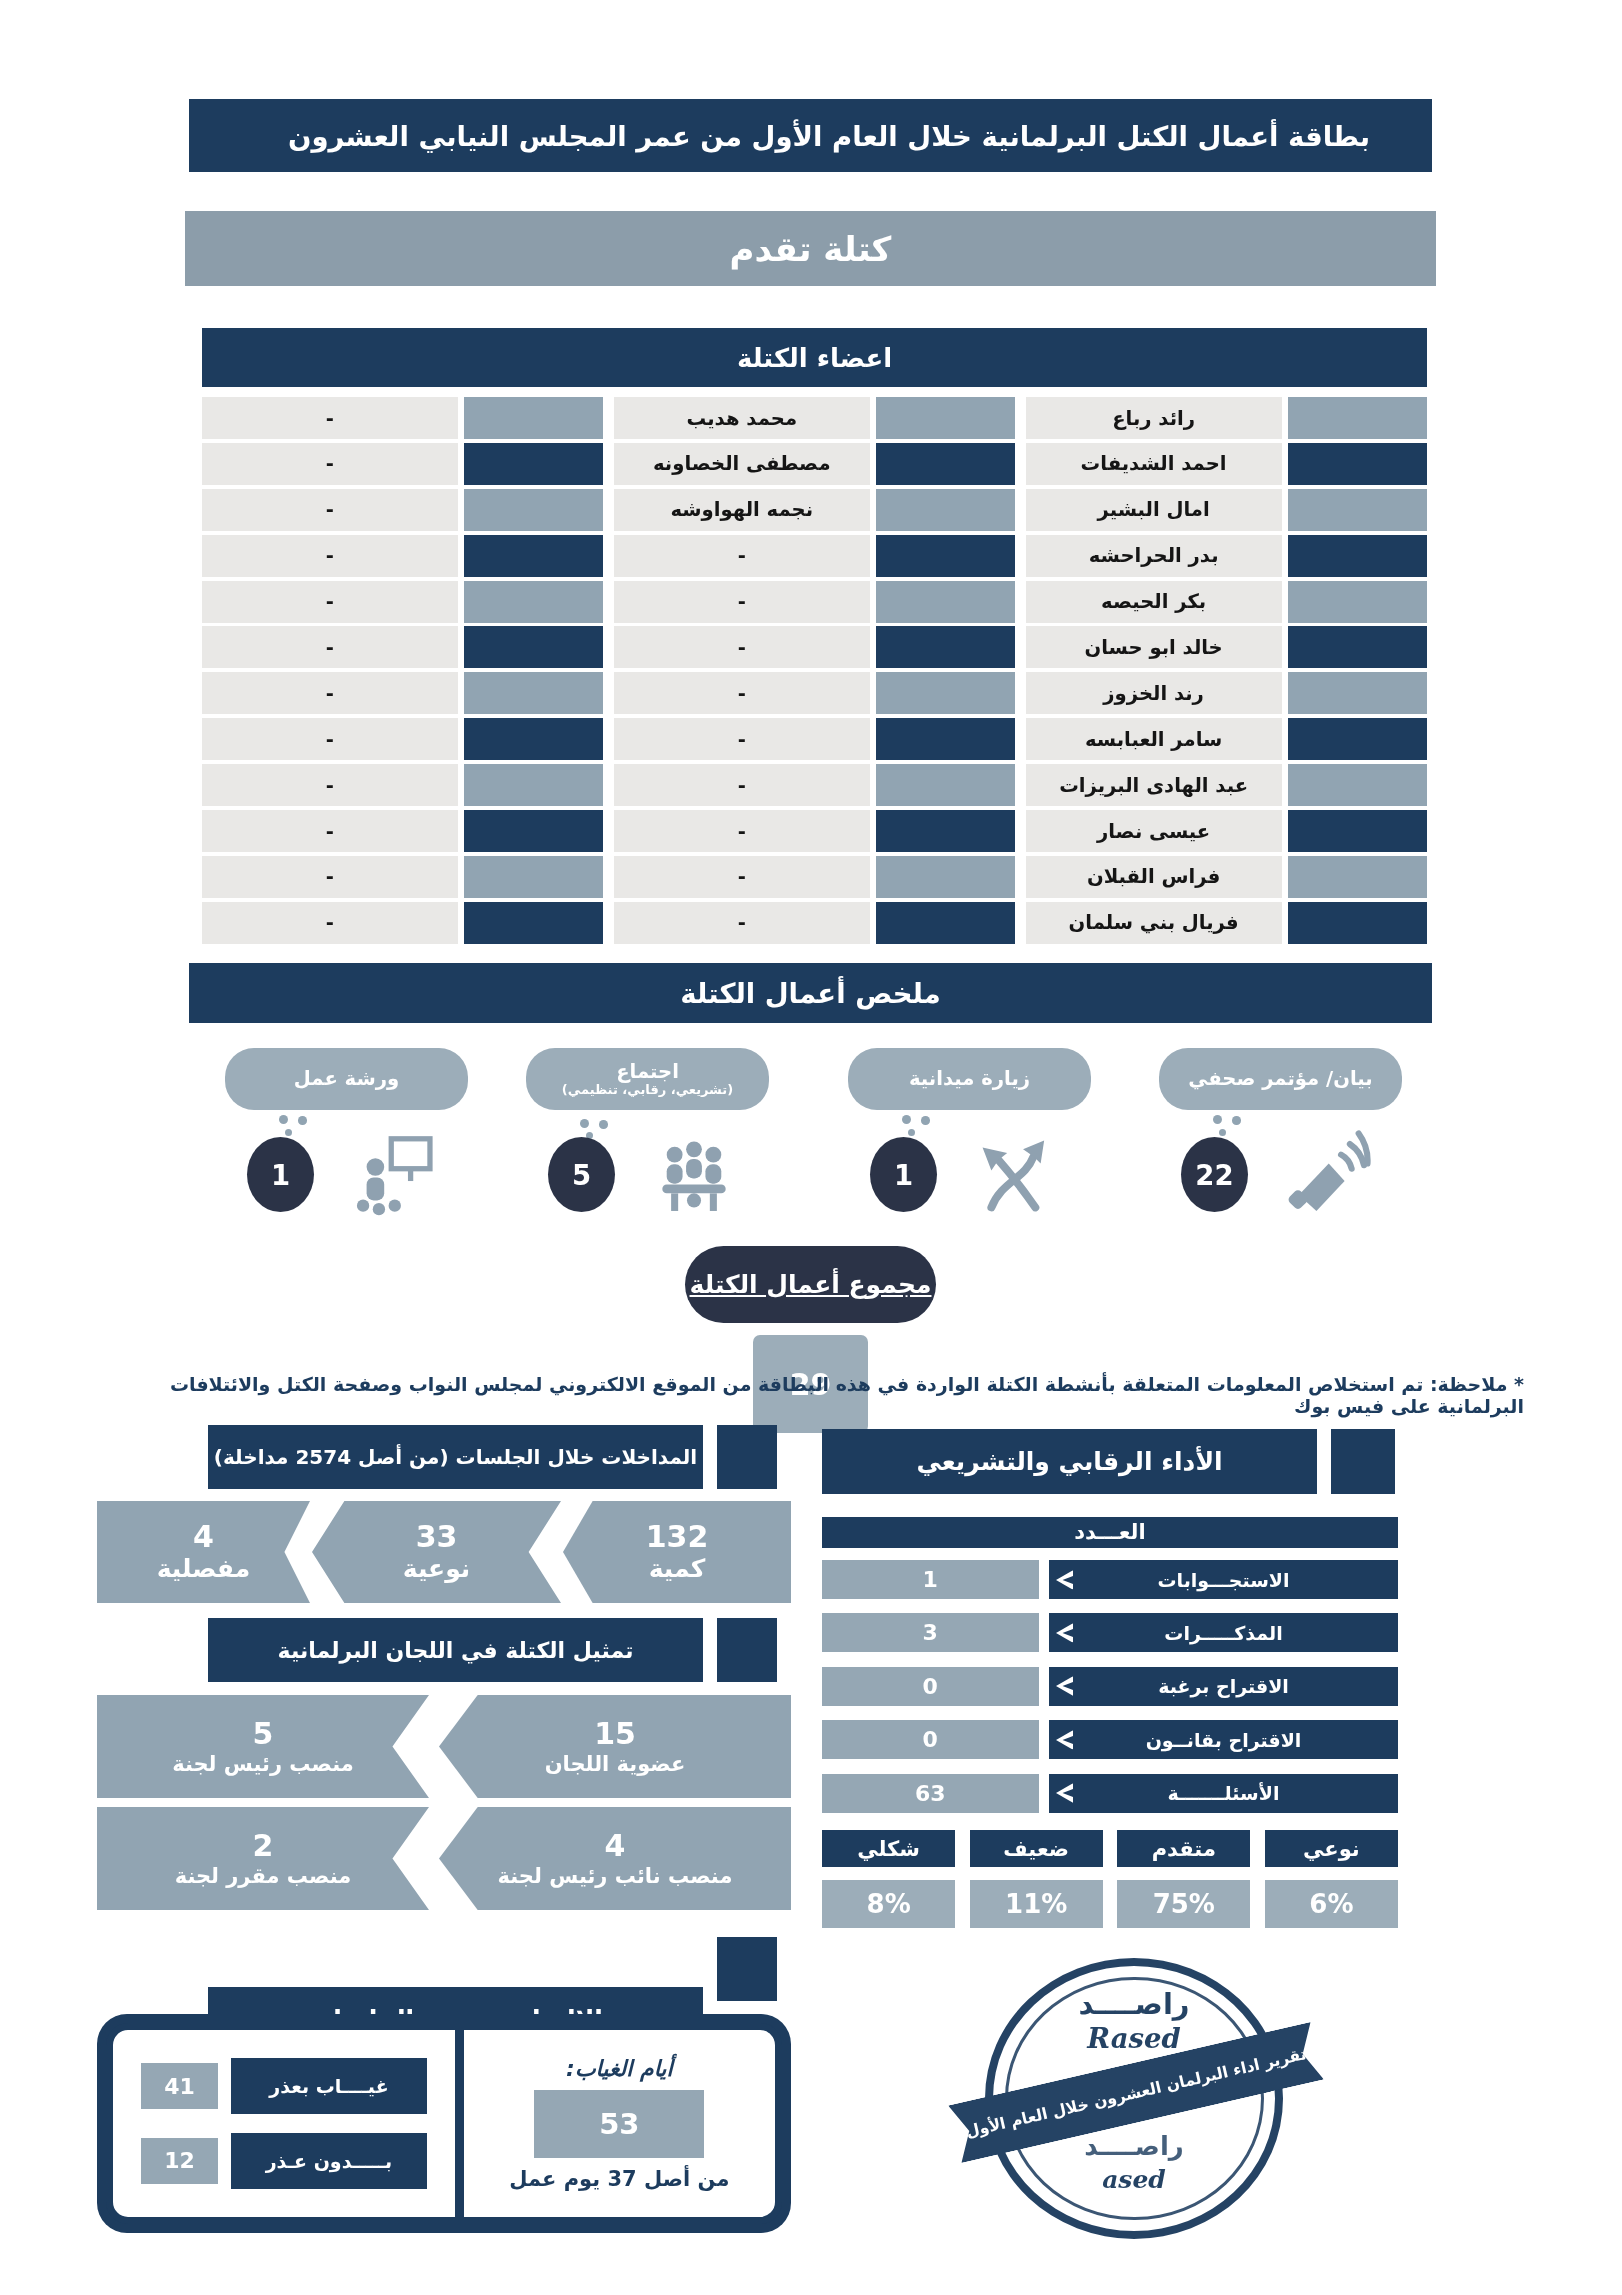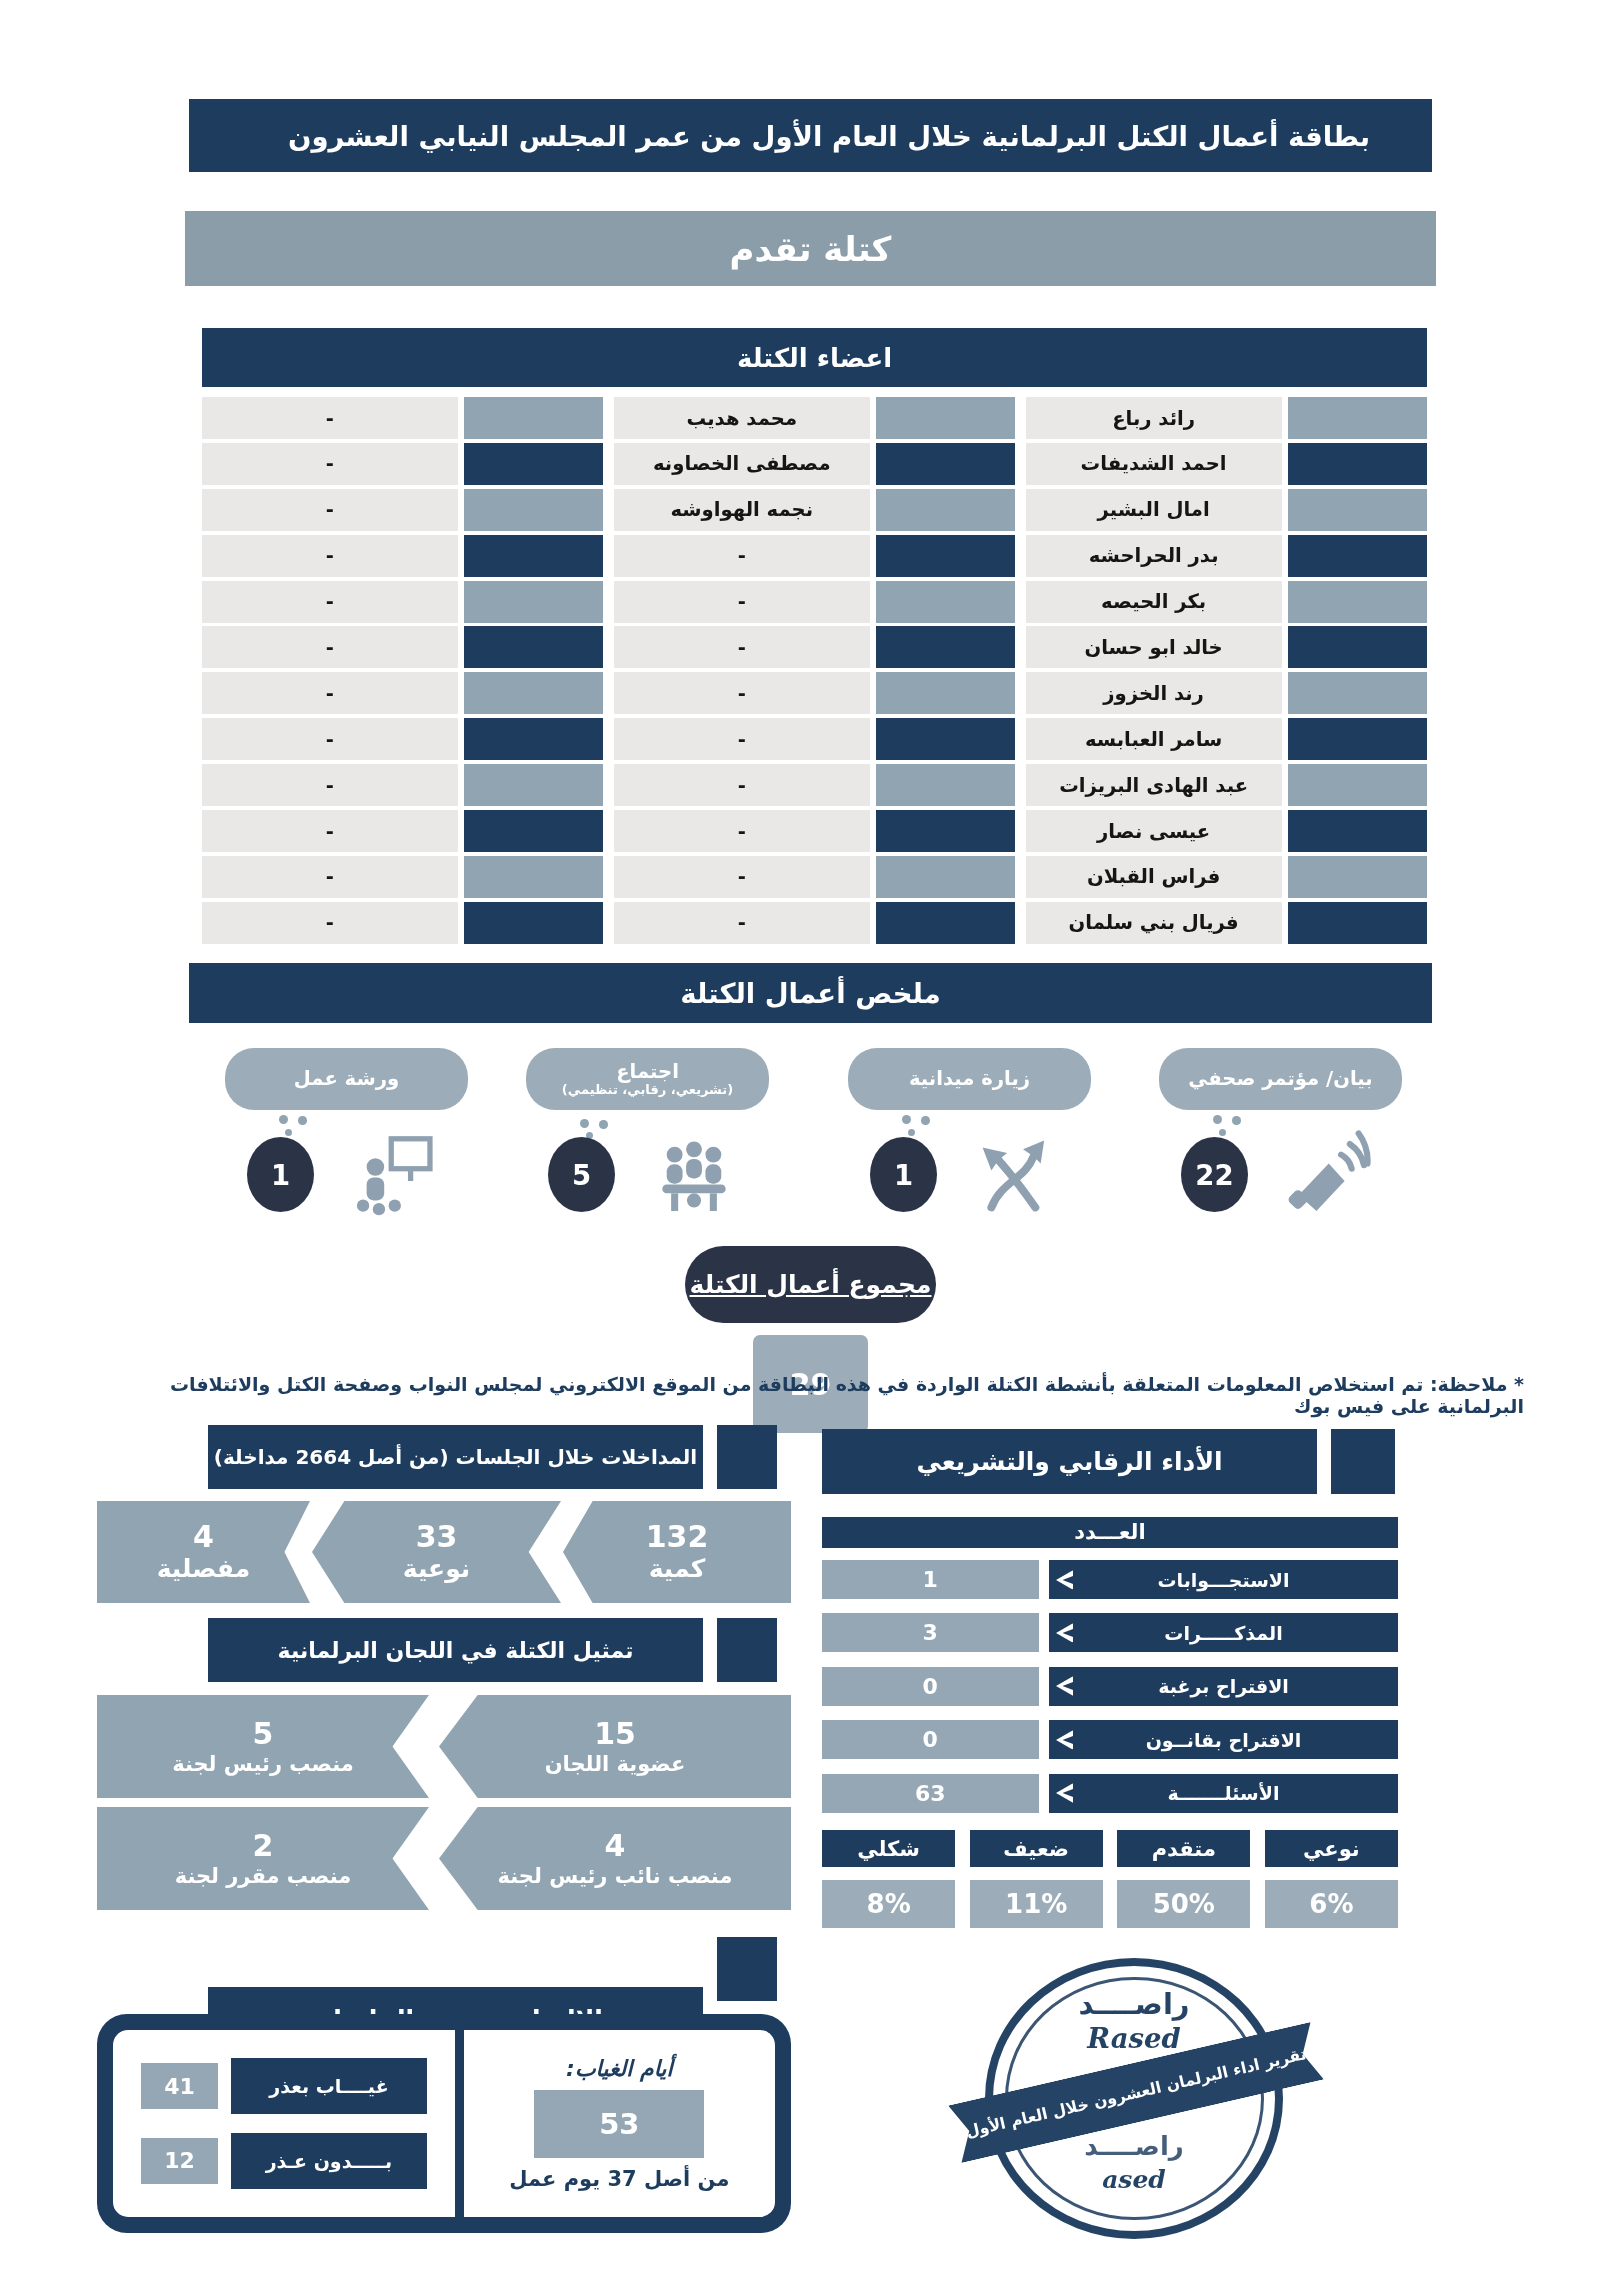--- a/index.html
+++ b/index.html
@@ -402,33 +402,33 @@
       </div>
     </div>
 
   <div class="abs" id="quality-grid" style="left:823px;top:1830px;width:576px;display:flex;gap:14.4px;">
       <div class="qcol">
         <div class="qhdr">نوعي</div>
         <div class="qval">6%</div>
       </div>
       <div class="qcol">
         <div class="qhdr">متقدم</div>
-        <div class="qval">50%</div>
+        <div class="qval">75%</div>
       </div>
       <div class="qcol">
         <div class="qhdr">ضعيف</div>
         <div class="qval">11%</div>
       </div>
       <div class="qcol">
         <div class="qhdr">شكلي</div>
         <div class="qval">8%</div>
       </div>
     </div>
 
-  <div class="abs navybar" style="left:209px;top:1425px;width:495px;height:64px;font-size:20px;">المداخلات خلال الجلسات (من أصل 2664 مداخلة)</div>
+  <div class="abs navybar" style="left:209px;top:1425px;width:495px;height:64px;font-size:20px;">المداخلات خلال الجلسات (من أصل 2574 مداخلة)</div>
   <div class="abs sq" style="left:718px;top:1425px;width:60px;height:64px;"></div>
 
   <div id="chevron-row">
       <div class="abs chv chv-right" style="left: 564px; top: 1501px; width: 228px; height: 102px;">
         <div class="num">132</div>
         <div class="lbl">كمية</div>
       </div>
       <div class="abs chv chv-mid" style="left: 313px; top: 1501px; width: 249px; height: 102px;">
         <div class="num">33</div>
         <div class="lbl">نوعية</div>

